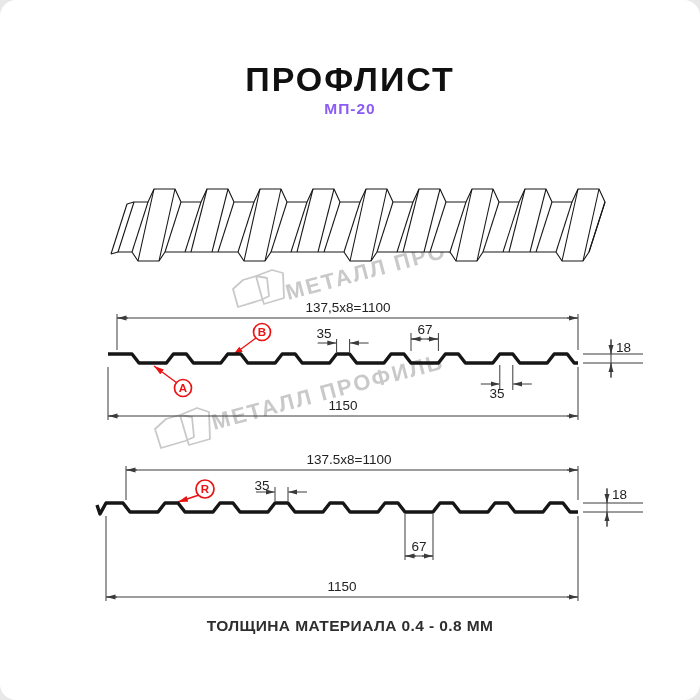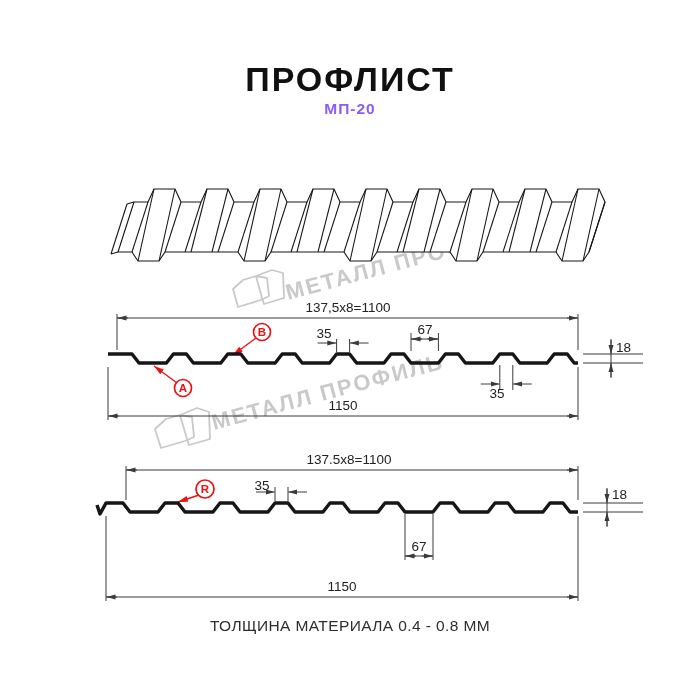--- a/index.html
+++ b/index.html
@@ -1,22 +1,22 @@
 <!DOCTYPE html>
 <html style="--red: #ec1212; --wm: #c9c9c9;"><head>
 <meta charset="utf-8">
 <style>
   html,body{margin:0;padding:0;background:#e8e8e8;}
   #page{position:relative;width:700px;height:700px;background:#fff;overflow:hidden;
-        font-family:"Liberation Sans",sans-serif;}
+        font-family:"Liberation Sans",sans-serif;border-radius:16px;}
   #drawing{position:absolute;left:0;top:0;}
   .txt{position:absolute;left:0;width:700px;text-align:center;color:#101010;}
   #title{top:60px;font-size:34px;font-weight:700;letter-spacing:2px;}
   #subtitle{top:100px;font-size:15.5px;font-weight:700;letter-spacing:1px;color:#8b5cf6;}
-  #footer{top:617px;font-size:15.5px;font-weight:400;letter-spacing:.4px;color:#2e2e2e;}
+  #footer{top:617px;font-size:15.5px;font-weight:700;letter-spacing:.4px;color:#2e2e2e;}
   text{font-family:"Liberation Sans",sans-serif;}
   .dim-text{font-size:13.5px;fill:#222;}
   .mid{text-anchor:middle;}
   .red-letter{font-size:11.5px;font-weight:700;fill:var(--red);text-anchor:middle;}
   .wm-text{font-size:22px;font-weight:700;fill:var(--wm);letter-spacing:2px;}
 </style>
 </head>
 <body>
 
 <div id="page" style="background: rgb(255, 255, 255);">

